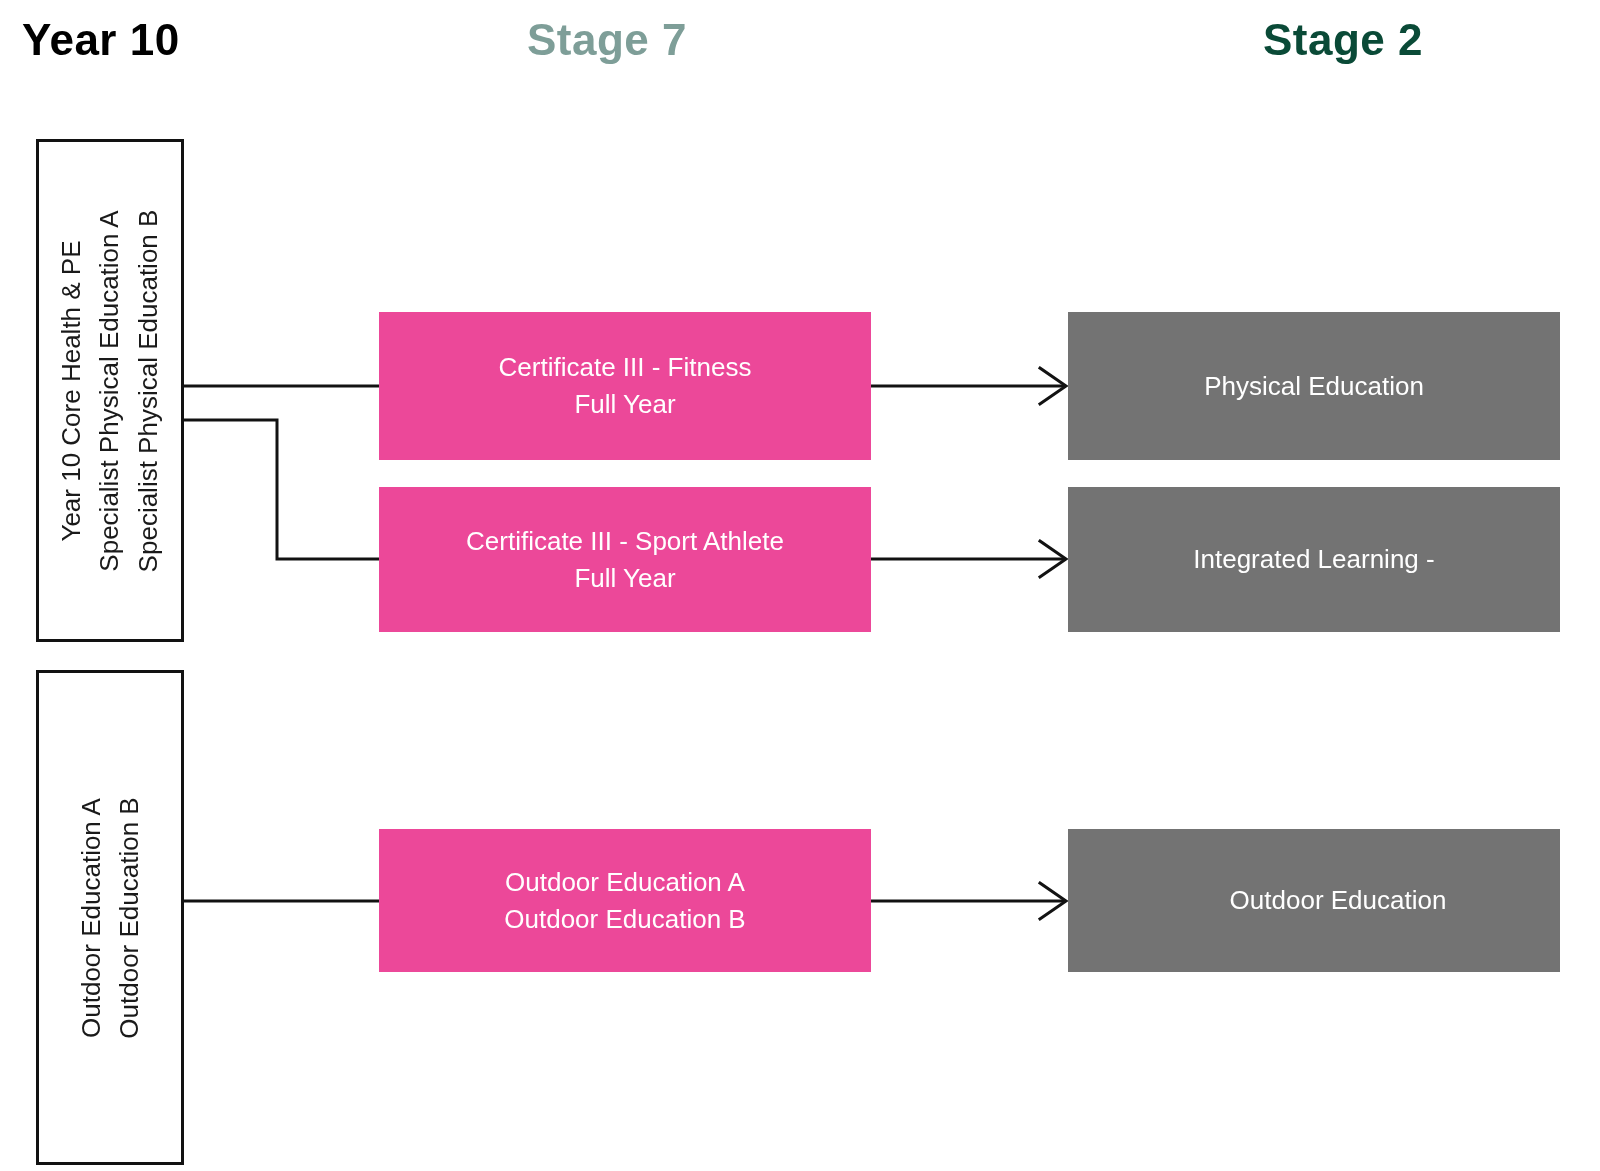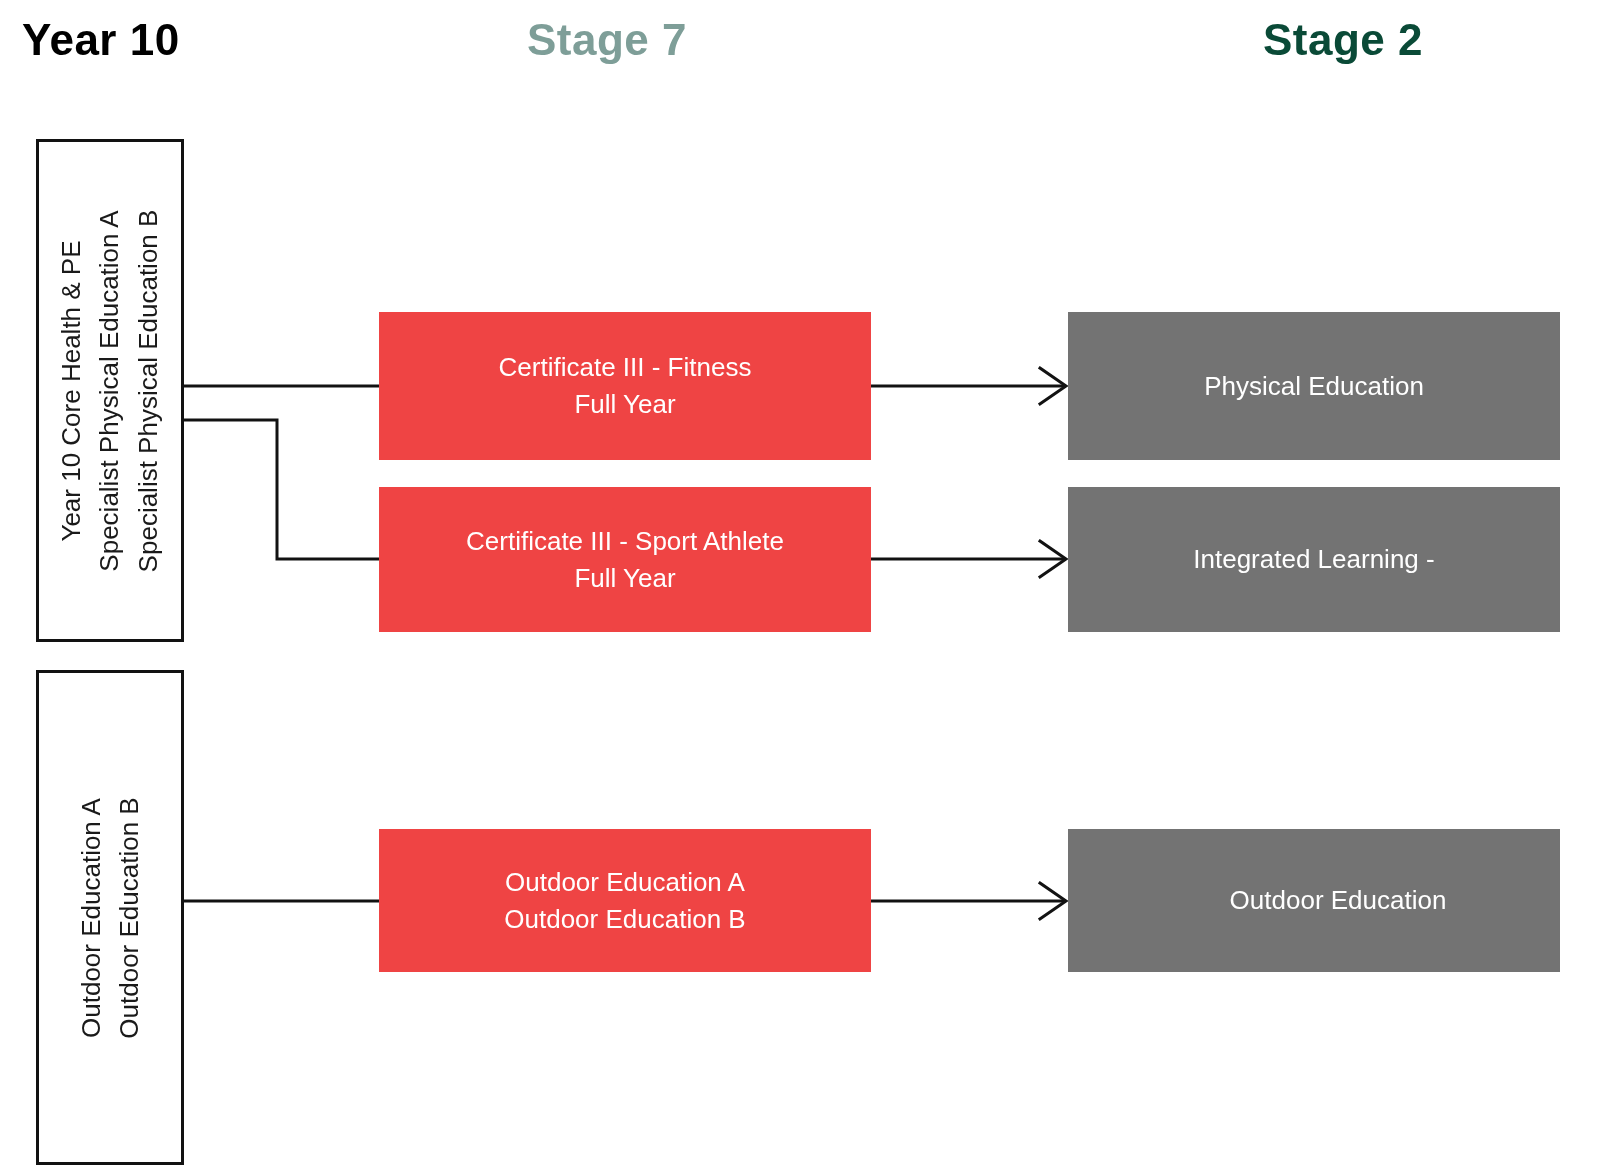--- a/index.html
+++ b/index.html
@@ -53,21 +53,21 @@
   .vert-line {
     font-size: 26px;
     color: #1a1a1a;
     line-height: 1.48;
     white-space: nowrap;
   }
 
   
   .stage1-box {
     position: absolute;
-    background: #ef4444;
+    background: #ec4899;
     color: #ffffff;
     display: flex;
     align-items: center;
     justify-content: center;
     text-align: center;
     font-size: 26px;
     line-height: 1.42;
     box-sizing: border-box;
   }
   #s1-fitness  { left: 379px; top: 312px; width: 492px; height: 148px; }

